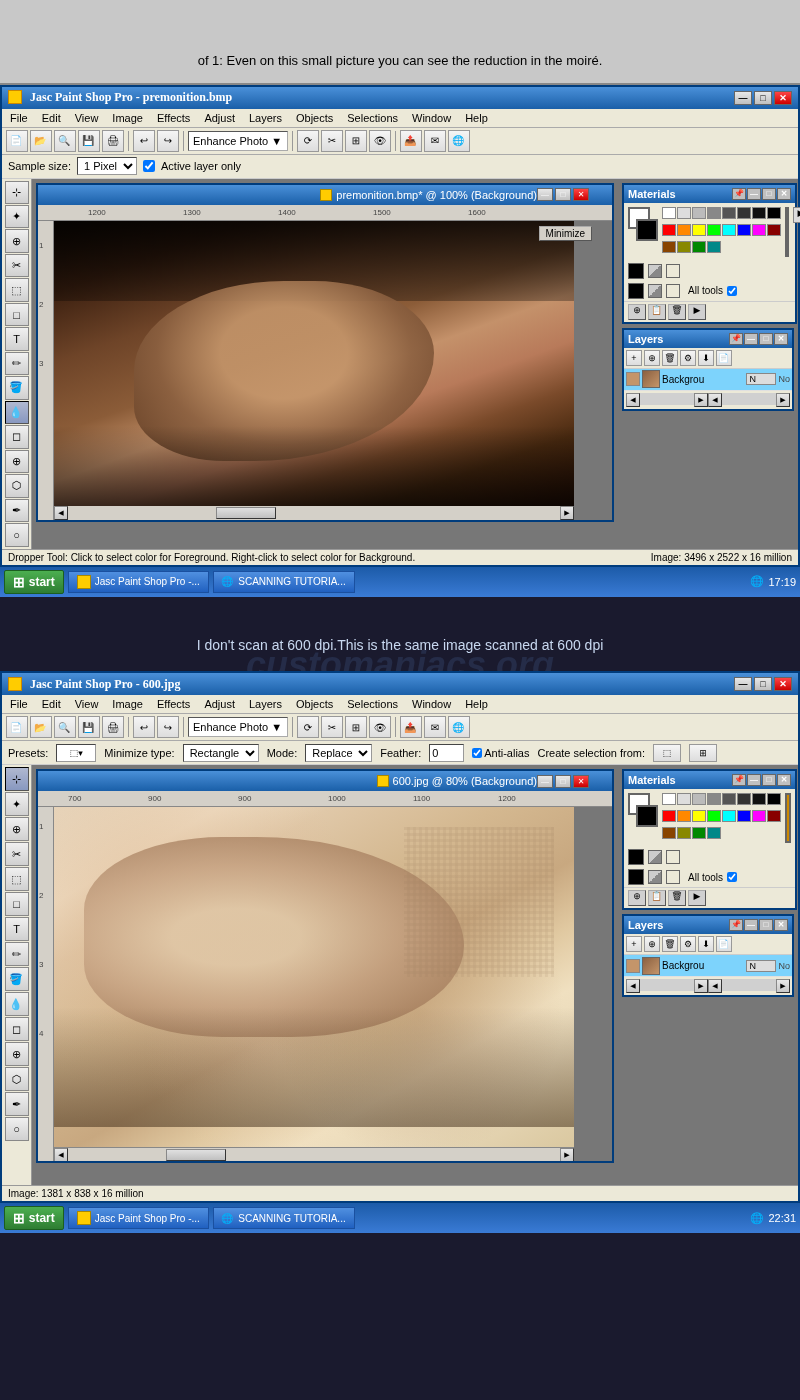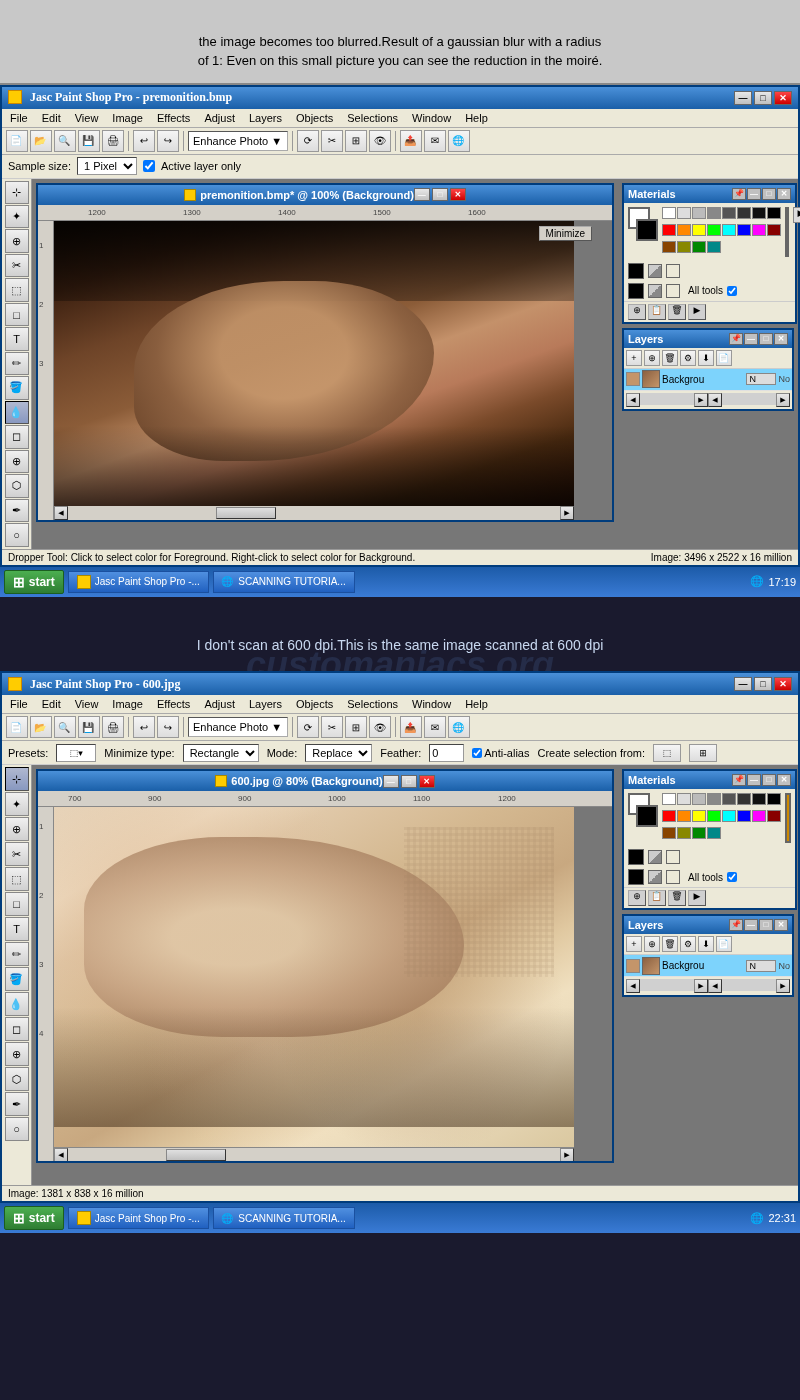--- a/index.html
+++ b/index.html
@@ -193,25 +193,25 @@
 
     .inner-win-wrapper {
       margin: 4px;
       border: 2px solid #003c7c;
     }
 
     .inner-titlebar {
       background: linear-gradient(to bottom, #4a90d9, #1a5fa8);
       color: white;
       font-size: 11px;
-      font-weight: bold;
-      padding: 2px 6px;
-      display: flex;
-      align-items: center;
-      justify-content: center;
+      font-weight: normal;
+      padding: 2px 23px;
+      display: flex;
+      align-items: center;
+      justify-content: flex-end;
       height: 20px;
     }
 
     .inner-win-controls {
       display: flex;
       gap: 2px;
     }
 
     .inner-win-btn {
       width: 16px;
@@ -485,21 +485,21 @@
       align-items: center;
       gap: 2px;
       font-size: 11px;
     }
   </style>
 </head>
 <body>
 
 <div class="top-text">
   <br>
-  <span>the image becomes too blurred.Result of a gaussian blur with a radius</span><br>
+  <br>
   <span>of 1: Even on this small picture you can see the reduction in the moiré.</span>
 </div>
 
 <div class="win-window">
 
   <div class="win-titlebar">
     <div class="win-titlebar-left">
       <div class="win-titlebar-icon"></div>
       <span>Jasc Paint Shop Pro - premonition.bmp</span>
     </div>

